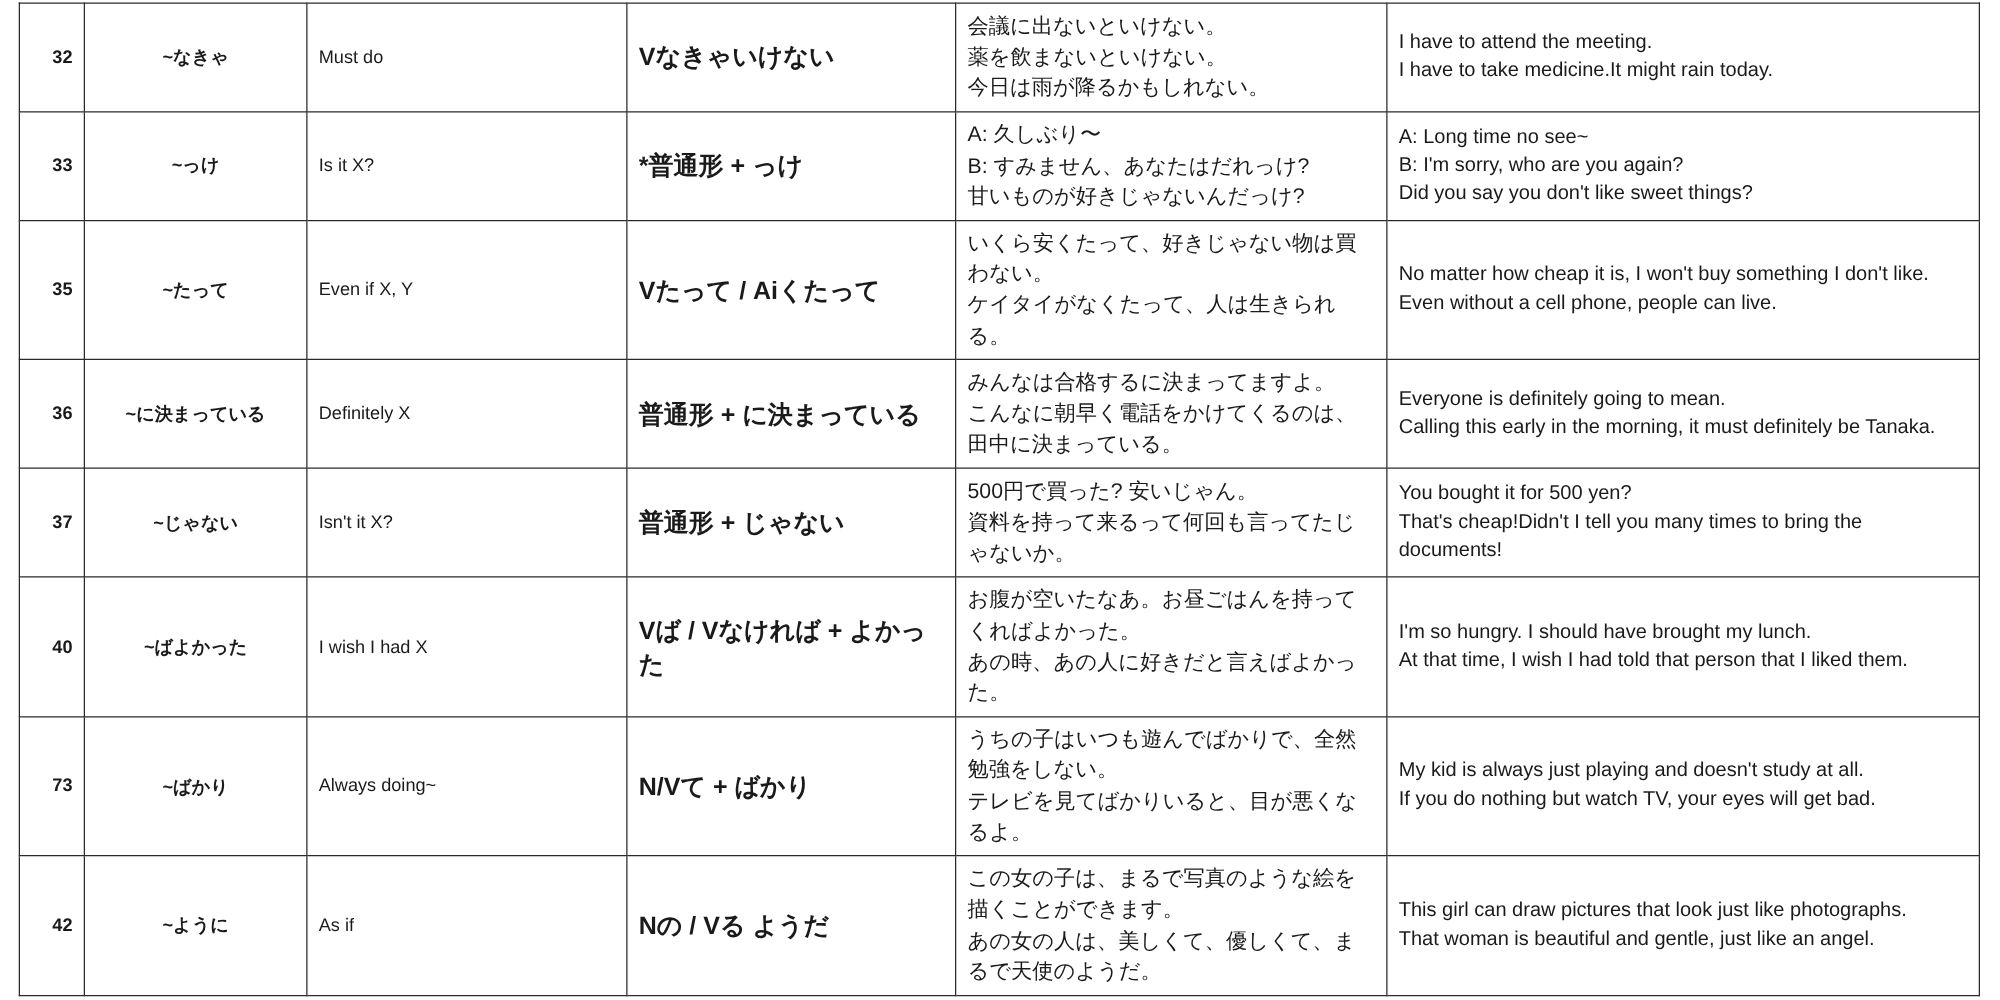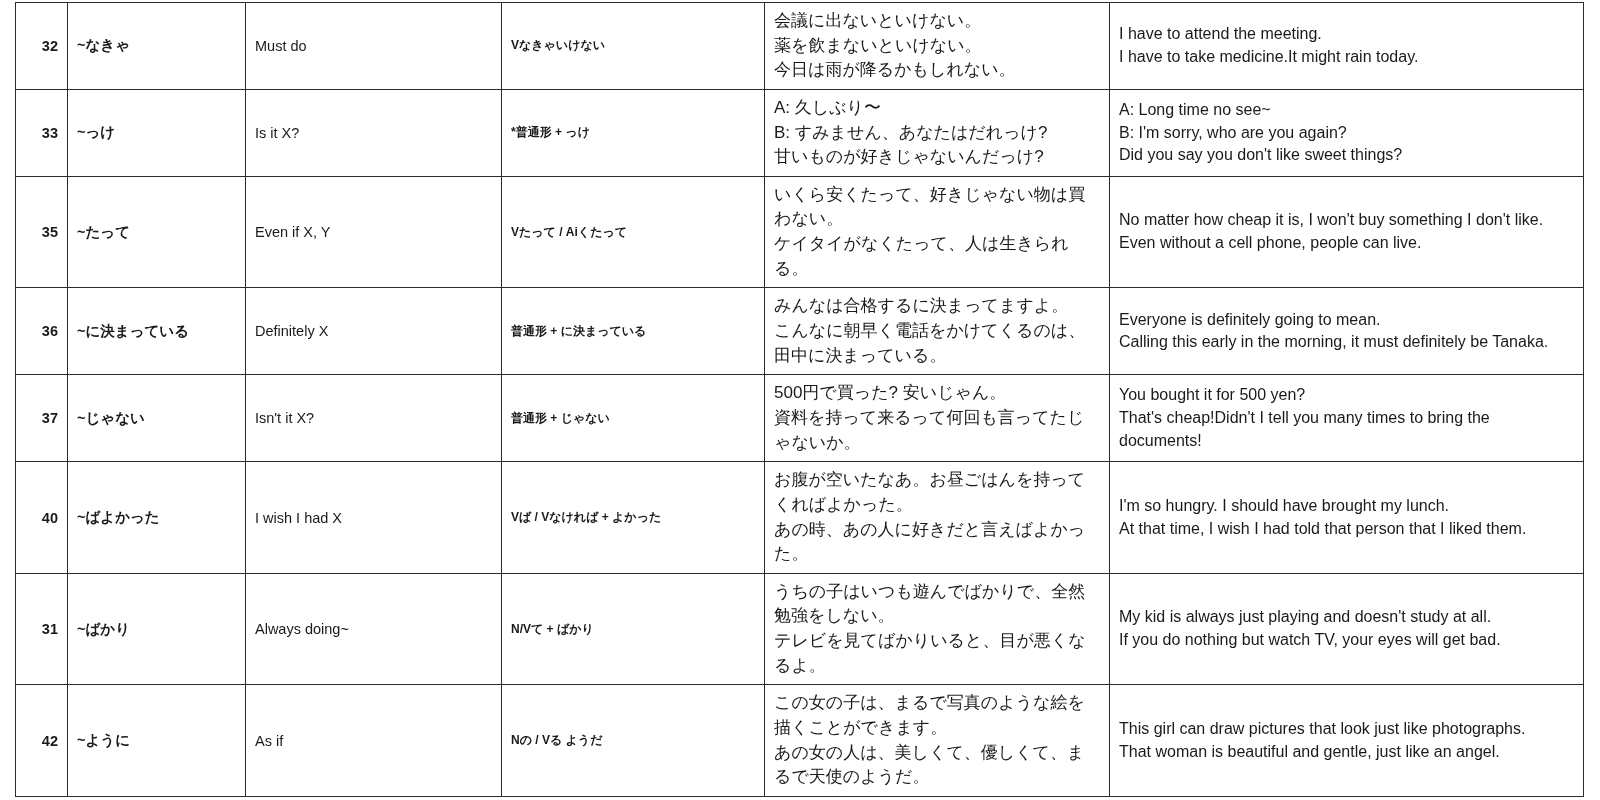--- a/index.html
+++ b/index.html
@@ -41,28 +41,29 @@
 
   td.num {
     text-align: right;
     font-weight: bold;
     font-size: 14.5px;
   }
   td.form {
     font-weight: bold;
     font-size: 14.5px;
     padding-left: 12px;
+    text-align: center;
   }
   td.mean {
     font-size: 14.5px;
     padding-left: 13px;
   }
   td.pattern {
     font-weight: bold;
-    font-size: 12px;
+    font-size: 20px;
     padding-left: 12px;
   }
   td.jp {
     font-size: 17px;
     line-height: 1.45;
     padding-left: 10px;
   }
   td.en {
     font-size: 16px;
     line-height: 1.42;
@@ -165,21 +166,21 @@
           <td class="jp">
             <span class="line">お腹が空いたなあ。お昼ごはんを持ってくればよかった。</span>
             <span class="line">あの時、あの人に好きだと言えばよかった。</span>
           </td>
           <td class="en">
             <span class="line">I'm so hungry. I should have brought my lunch.</span>
             <span class="line">At that time, I wish I had told that person that I liked them.</span>
           </td>
         </tr>
         <tr>
-          <td class="num">31</td>
+          <td class="num">73</td>
           <td class="form">~ばかり</td>
           <td class="mean">Always doing~</td>
           <td class="pattern">N/Vて + ばかり</td>
           <td class="jp">
             <span class="line">うちの子はいつも遊んでばかりで、全然勉強をしない。</span>
             <span class="line">テレビを見てばかりいると、目が悪くなるよ。</span>
           </td>
           <td class="en">
             <span class="line">My kid is always just playing and doesn't study at all.</span>
             <span class="line">If you do nothing but watch TV, your eyes will get bad.</span>

